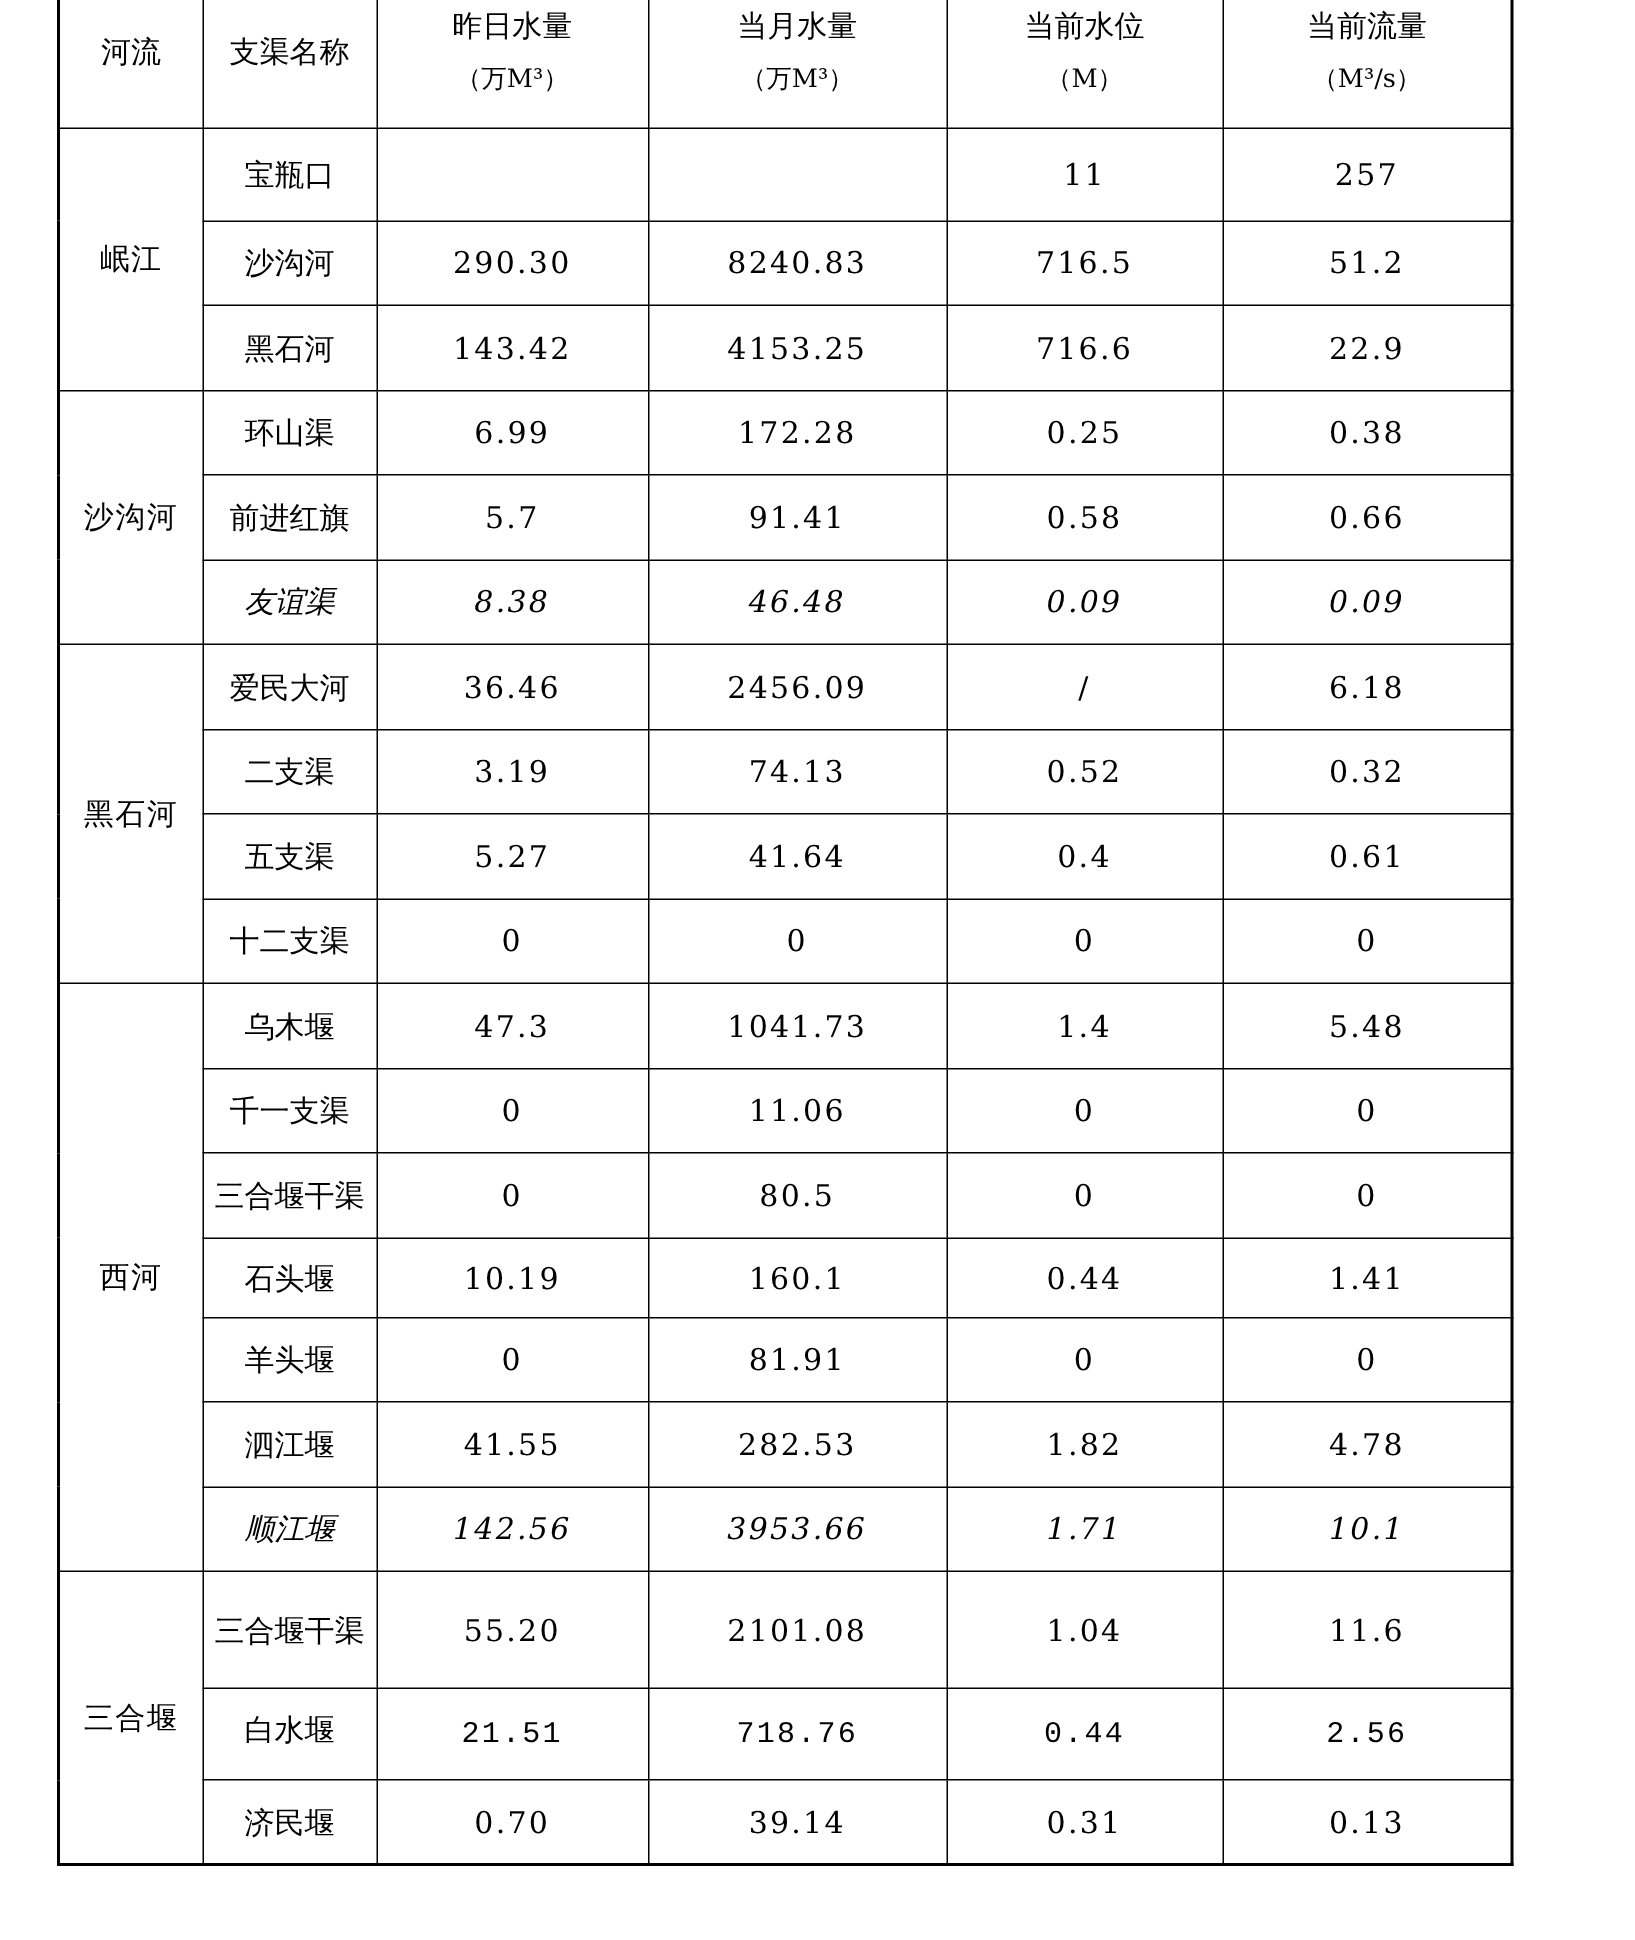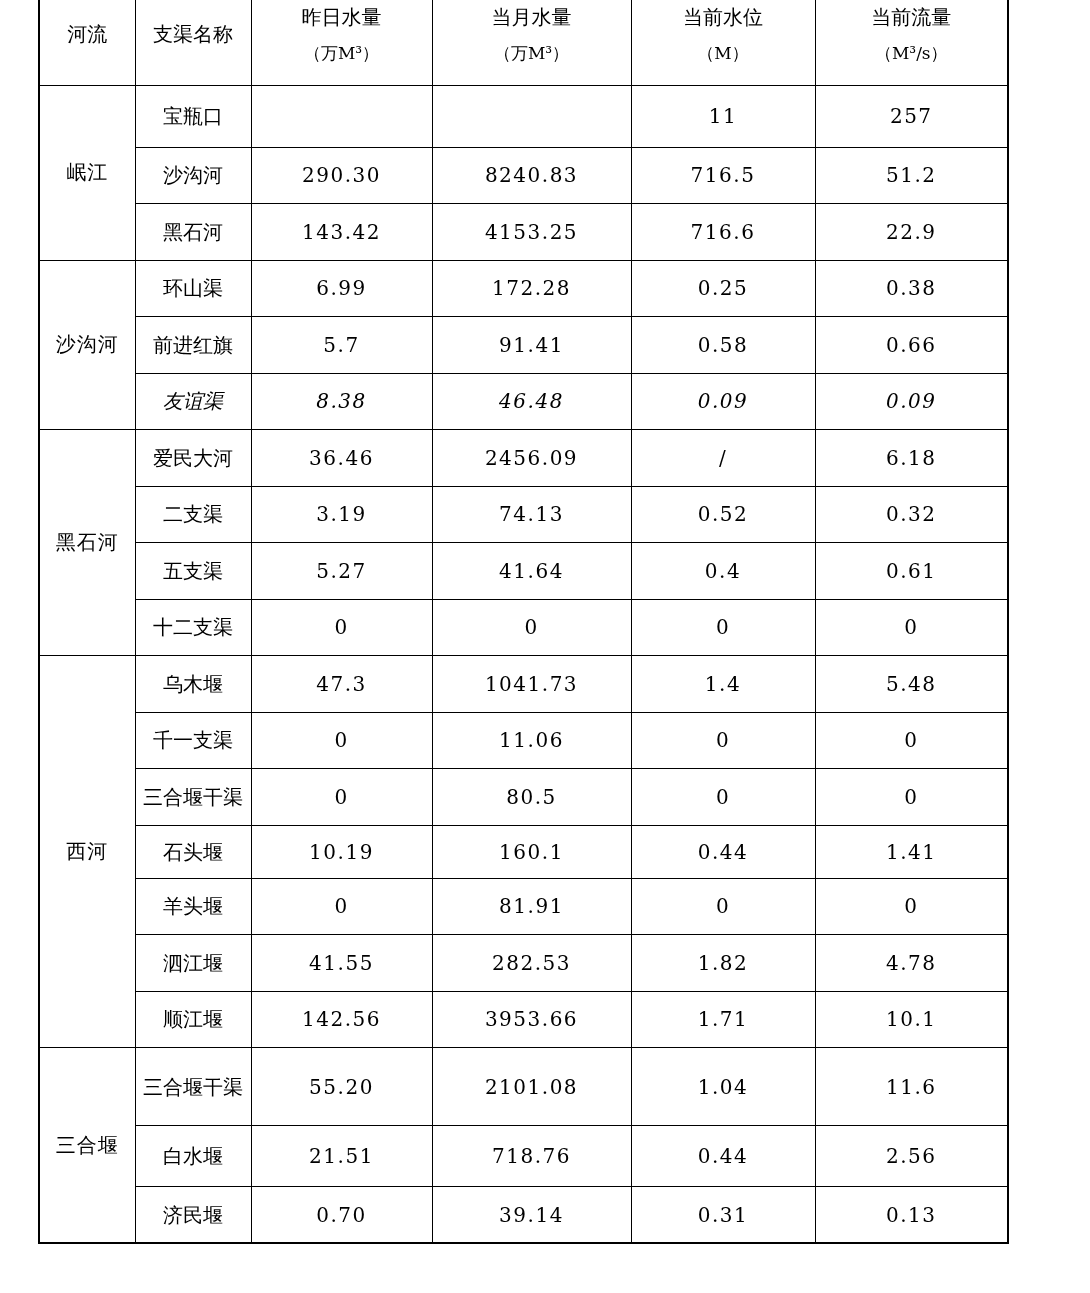--- a/index.html
+++ b/index.html
@@ -215,36 +215,36 @@
           <td class="num">0</td>
           <td class="num">0</td>
         </tr>
         <tr style="height: 56.5px;">
           <td class="channel">泗江堰</td>
           <td class="num">41.55</td>
           <td class="num">282.53</td>
           <td class="num">1.82</td>
           <td class="num">4.78</td>
         </tr>
-        <tr style="height: 56.5px;">
+        <tr style="height: 56.5px; font-style: italic;">
           <td class="channel">顺江堰</td>
           <td class="num">142.56</td>
           <td class="num">3953.66</td>
           <td class="num">1.71</td>
           <td class="num">10.1</td>
         </tr>
         <tr style="height: 78px;">
           <td rowspan="3" class="river">三合堰</td>
           <td class="channel">三合堰干渠</td>
           <td class="num">55.20</td>
           <td class="num">2101.08</td>
           <td class="num">1.04</td>
           <td class="num">11.6</td>
         </tr>
-        <tr style="height: 61px;">
+        <tr style="height: 61px; font-family: Liberation Mono, monospace;">
           <td class="channel">白水堰</td>
           <td class="num">21.51</td>
           <td class="num">718.76</td>
           <td class="num">0.44</td>
           <td class="num">2.56</td>
         </tr>
         <tr style="height: 56.5px;">
           <td class="channel">济民堰</td>
           <td class="num">0.70</td>
           <td class="num">39.14</td>

